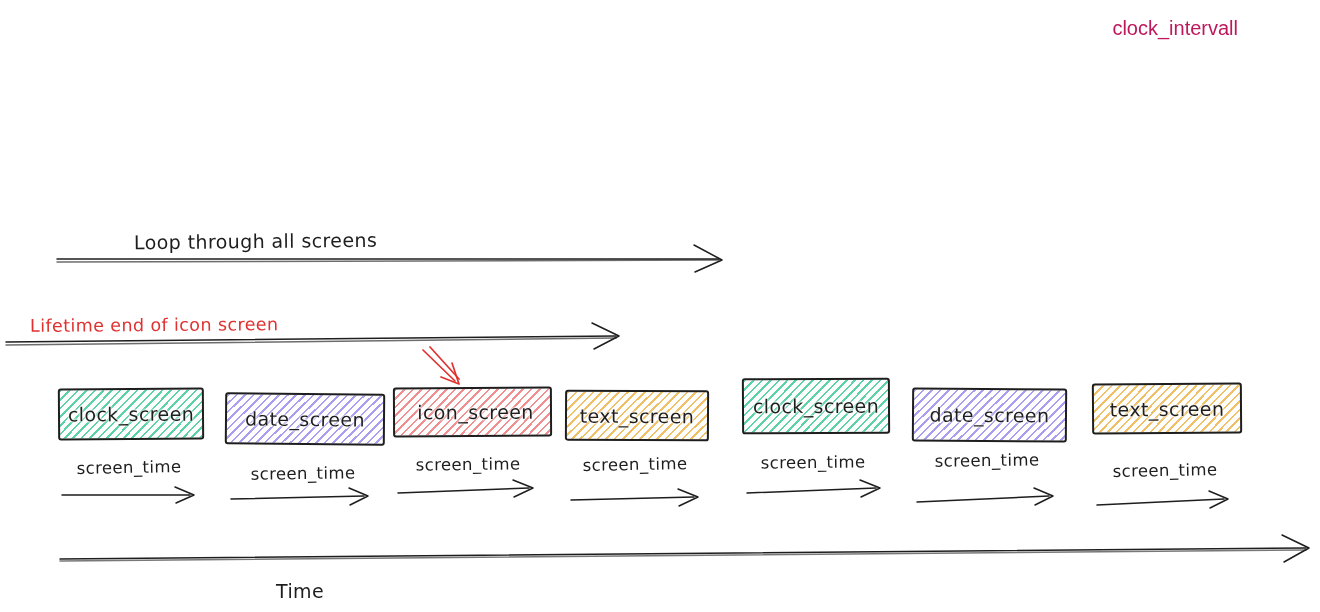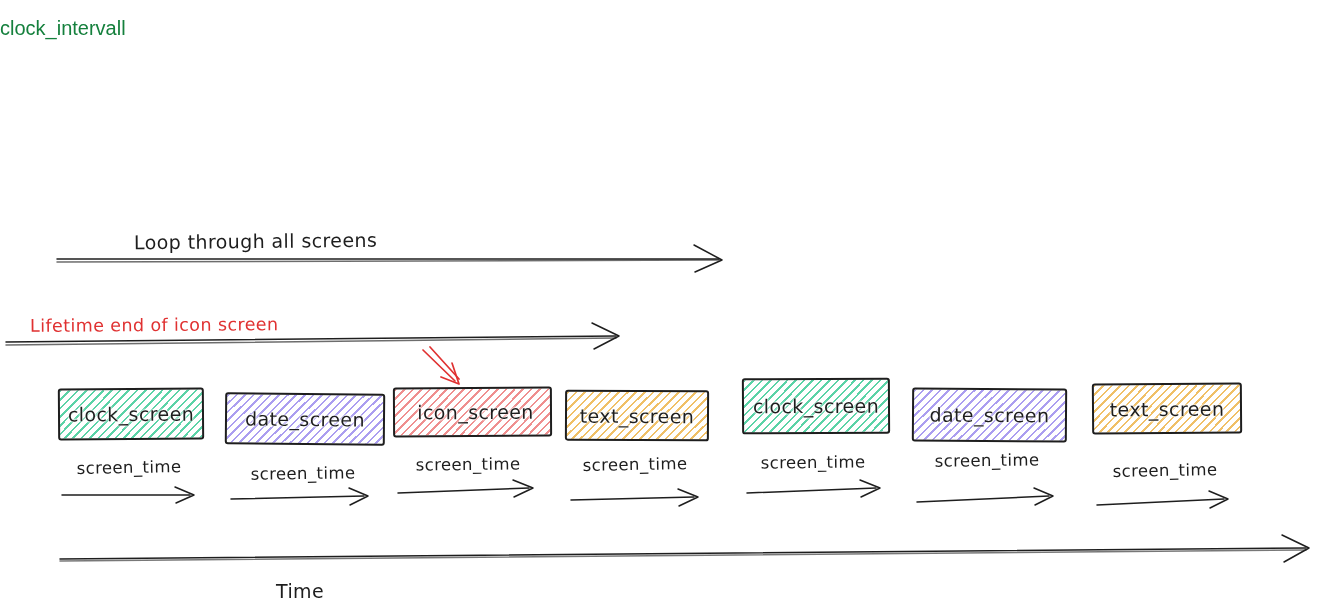--- a/index.html
+++ b/index.html
@@ -2,22 +2,22 @@
 <html><head>
 <meta charset="utf-8">
 <style>
   html,body{margin:0;padding:0;background:#ffffff;}
   .canvas{
     position:relative;width:1320px;height:612px;background:#ffffff;overflow:hidden;
     font-family:"DejaVu Sans",sans-serif;color:#1e1e1e;
   }
   .overlay{position:absolute;left:0;top:0;width:1320px;height:612px;}
   .title{
-    position:absolute;left:0;top:17px;width:1238px;text-align:left;
-    font-family:"Liberation Sans",sans-serif;font-size:20px;color:#15803d;
+    position:absolute;left:0;top:17px;width:1238px;text-align:right;
+    font-family:"Liberation Sans",sans-serif;font-size:20px;color:#be185d;
   }
   .hand{letter-spacing:.4px;}
   .lbl{position:absolute;white-space:nowrap;font-size:19px;}
   .loop-lbl{left:134px;top:230px;transform:rotate(-0.6deg);}
   .life-lbl{left:30px;top:315px;font-size:17.5px;color:#e03131;transform:rotate(-0.4deg);}
   .time-lbl{left:276px;top:580px;text-align:right;}
   .st{position:absolute;width:140px;text-align:center;font-size:16.5px;white-space:nowrap;}
   .st1{left:59px;top:458px;transform:rotate(-1deg);}
   .st2{left:233px;top:464px;transform:rotate(-0.8deg);}
   .st3{left:398px;top:455px;transform:rotate(-0.6deg);}

